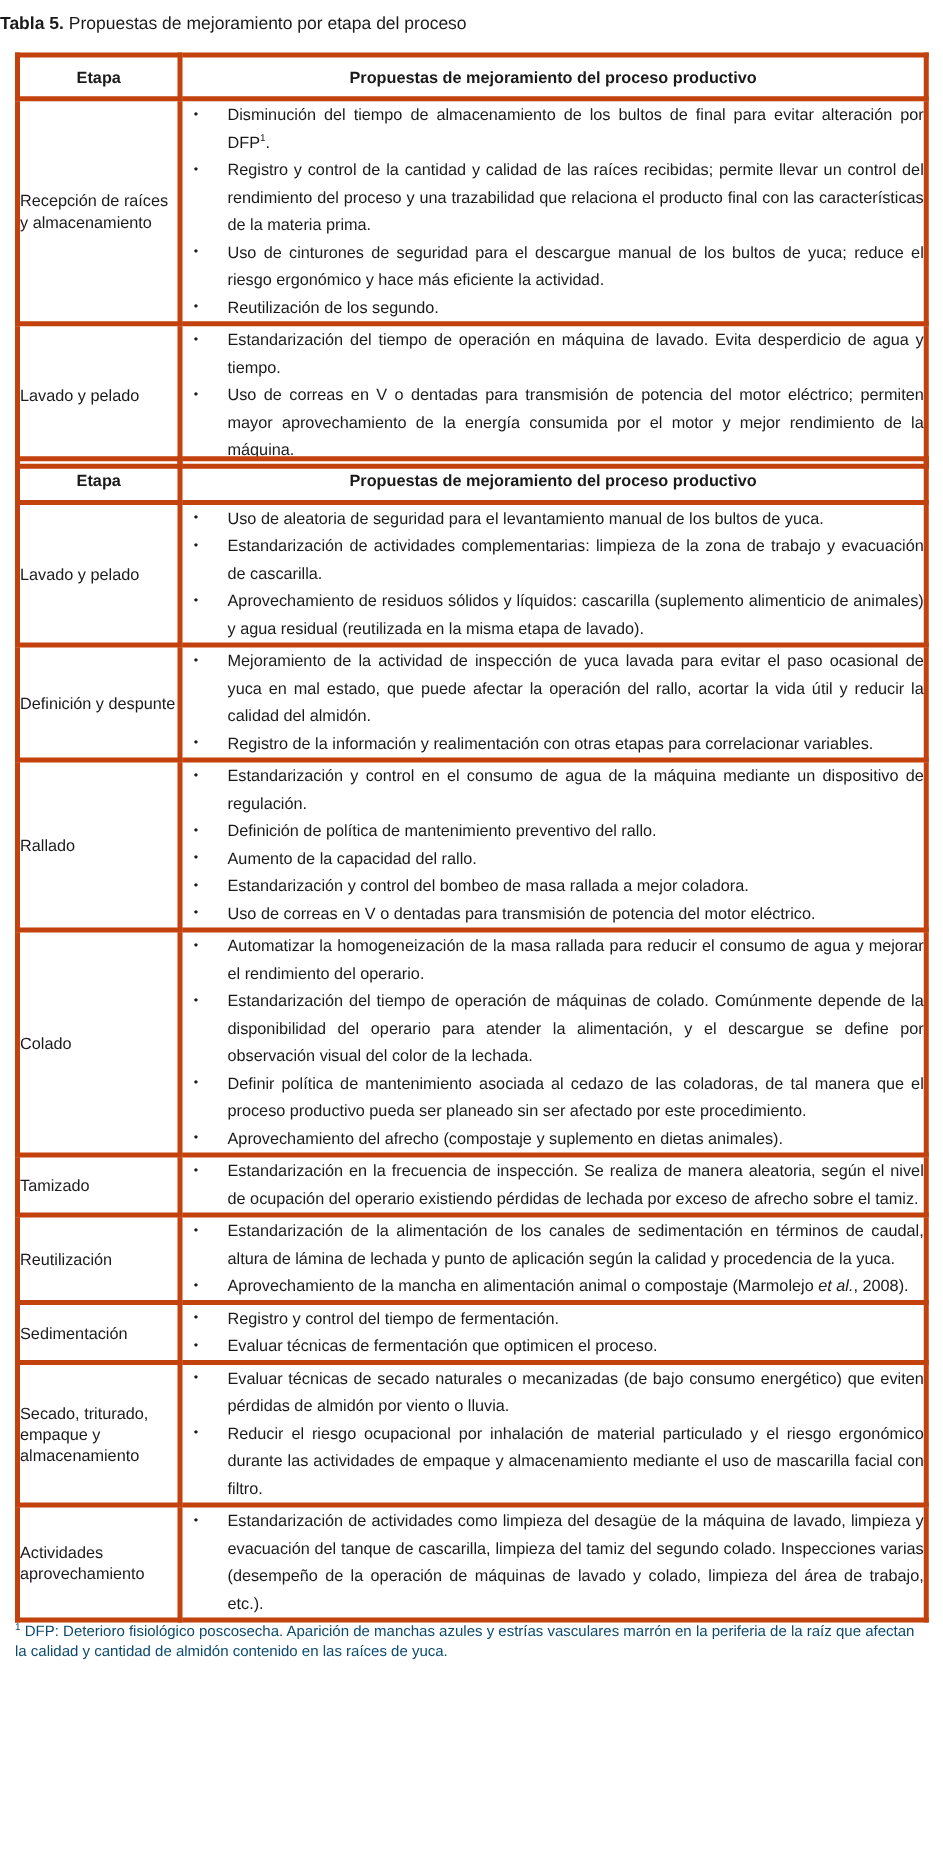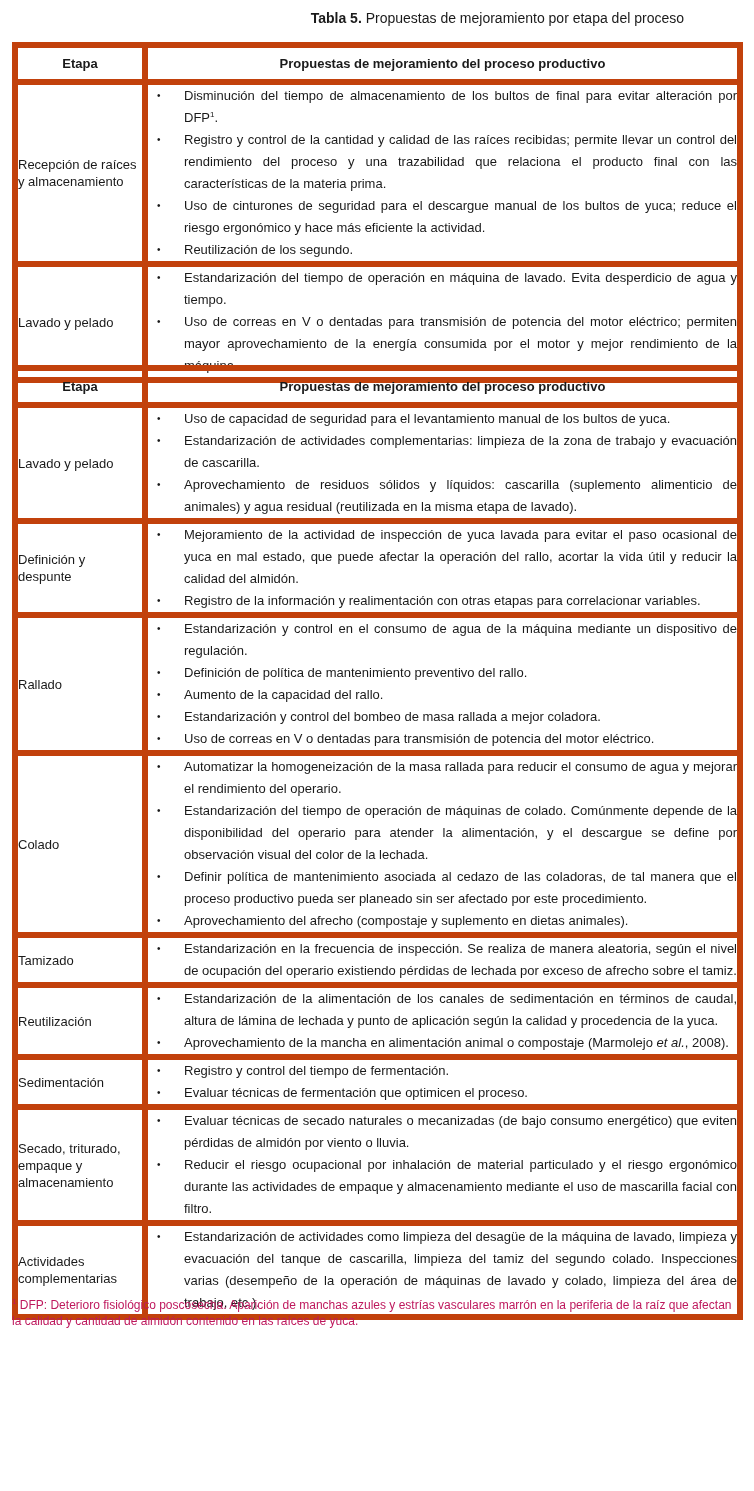--- a/index.html
+++ b/index.html
@@ -1,35 +1,35 @@
 <!DOCTYPE html>
 <html><head>
 <meta charset="utf-8">
 <style>
   html, body { margin:0; padding:0; background:#ffffff; }
   body { width:754px; height:1491px; position:relative; overflow:hidden;
          font-family:"Liberation Sans", sans-serif; color:#1a1a1a; }
-  .caption { position:absolute; top:9px; left:0; width:684px; text-align:right;
+  .caption { position:absolute; top:9px; left:0; width:684px; text-align:left;
              font-size:14px; line-height:18px; }
   .caption b { font-weight:bold; }
   table.t { position:absolute; left:12px; width:731px; border-collapse:collapse;
             font-size:13px; table-layout:fixed; }
-  table.t td, table.t th { border:6px solid #c2410c; vertical-align:middle; padding:0; }
+  table.t td, table.t th { border:4px solid #c2410c; vertical-align:middle; padding:0; }
   table.t col.c1 { width:130px; }
   table.t th { font-weight:bold; height:31px; text-align:center; font-size:13px; }
   td.stage { line-height:17px; padding:0 4px; }
   td.props { padding:2px 6px 2px 0; }
   ul.bl { list-style:none; margin:0; padding:0; }
   ul.bl li { position:relative; padding-left:36px; line-height:22px; text-align:justify; }
   ul.bl li .dot { position:absolute; left:9px; top:0; font-size:10px; }
   #t1 { top:42px; }
   #t2 { top:365px; }
   #t1 { border-bottom:none; }
   .footnote { position:absolute; left:12px; top:1297px; width:732px; font-size:12px;
-              line-height:16px; color:#be185d; }
+              line-height:16px; color:#0c4a6e; }
   sup { font-size:8px; vertical-align:super; line-height:0; }
 </style>
 </head>
 <body>
 
 <div class="caption">
   <b>Tabla 5.</b><span> Propuestas de mejoramiento por etapa del proceso</span>
 </div>
 
 <table class="t" id="t1">
@@ -76,21 +76,21 @@
     <tr>
       <th>Etapa</th>
       <th>Propuestas de mejoramiento del proceso productivo</th>
     </tr>
   </thead>
   <tbody id="tb2">
       <tr>
         <td class="stage">Lavado y pelado</td>
         <td class="props">
           <ul class="bl">
-            <li><span class="dot">•</span><span>Uso de capacidad de seguridad para el levantamiento manual de los bultos de yuca.</span></li>
+            <li><span class="dot">•</span><span>Uso de aleatoria de seguridad para el levantamiento manual de los bultos de yuca.</span></li>
             <li><span class="dot">•</span><span>Estandarización de actividades complementarias: limpieza de la zona de trabajo y evacuación de cascarilla.</span></li>
             <li><span class="dot">•</span><span>Aprovechamiento de residuos sólidos y líquidos: cascarilla (suplemento alimenticio de animales) y agua residual (reutilizada en la misma etapa de lavado).</span></li>
           </ul>
         </td>
       </tr>
       <tr>
         <td class="stage">Definición y despunte</td>
         <td class="props">
           <ul class="bl">
             <li><span class="dot">•</span><span>Mejoramiento de la actividad de inspección de yuca lavada para evitar el paso ocasional de yuca en mal estado, que puede afectar la operación del rallo, acortar la vida útil y reducir la calidad del almidón.</span></li>
@@ -150,21 +150,21 @@
       <tr>
         <td class="stage">Secado, triturado, empaque y almacenamiento</td>
         <td class="props">
           <ul class="bl">
             <li><span class="dot">•</span><span>Evaluar técnicas de secado naturales o mecanizadas (de bajo consumo energético) que eviten pérdidas de almidón por viento o lluvia.</span></li>
             <li><span class="dot">•</span><span>Reducir el riesgo ocupacional por inhalación de material particulado y el riesgo ergonómico durante las actividades de empaque y almacenamiento mediante el uso de mascarilla facial con filtro.</span></li>
           </ul>
         </td>
       </tr>
       <tr>
-        <td class="stage">Actividades complementarias</td>
+        <td class="stage">Actividades aprovechamiento</td>
         <td class="props">
           <ul class="bl">
             <li><span class="dot">•</span><span>Estandarización de actividades como limpieza del desagüe de la máquina de lavado, limpieza y evacuación del tanque de cascarilla, limpieza del tamiz del segundo colado. Inspecciones varias (desempeño de la operación de máquinas de lavado y colado, limpieza del área de trabajo, etc.).</span></li>
           </ul>
         </td>
       </tr>
     </tbody>
 </table>
 
 <div class="footnote">

